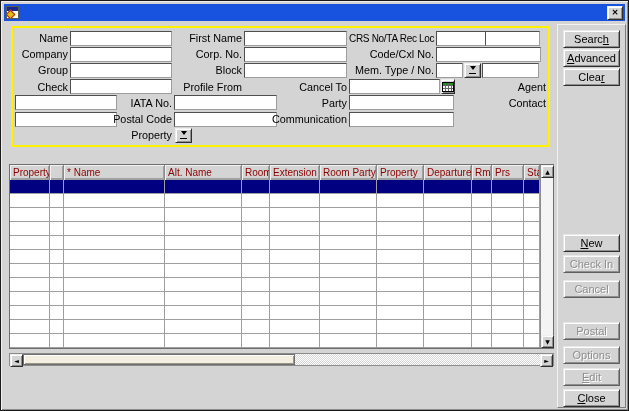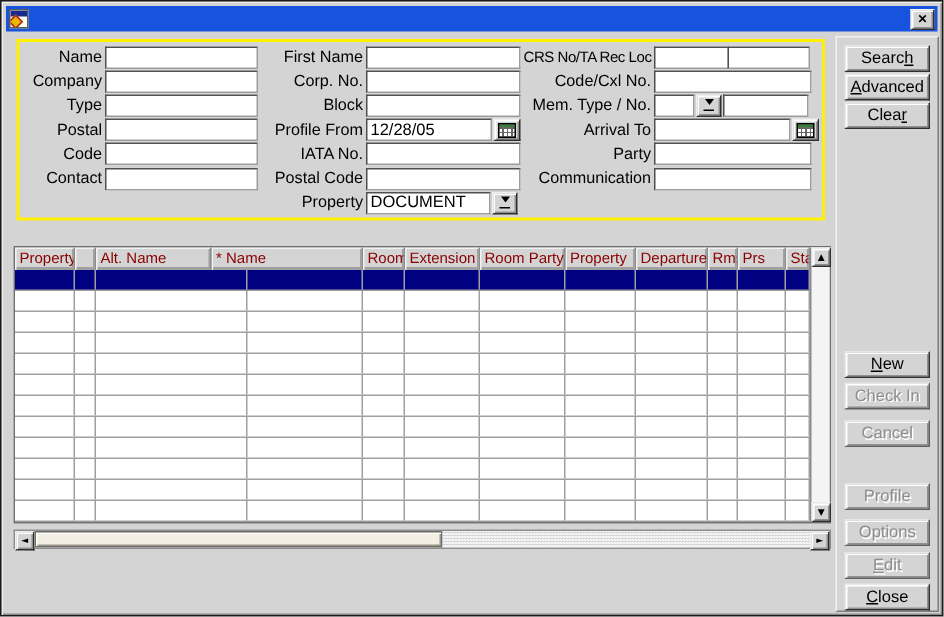--- a/index.html
+++ b/index.html
@@ -172,58 +172,52 @@
         </div>
       <div class="lbl">Corp. No.</div>
       <div class="cell">
           <input class="tf w2" style="">
         </div>
       <div class="lbl">Code/Cxl No.</div>
       <div class="cell">
           <input class="tf w3" style="">
         </div>
 
-      <div class="lbl">Type</div>
+      <div class="lbl">Group</div>
       <div class="cell">
           <input class="tf w1" style="">
         </div>
       <div class="lbl">Block</div>
       <div class="cell">
           <input class="tf w2" style="">
         </div>
       <div class="lbl">Mem. Type / No.</div>
       <div class="cell">
         <input class="tf memf1" style="">
         <button class="mini-btn">
           <span class="dd-arrow"></span>
           <span class="dd-line"></span>
         </button>
         <input class="tf memf2" style="">
       </div>
 
-      <div class="lbl">Postal</div>
+      <div class="lbl">Check</div>
       <div class="cell">
           <input class="tf w1" style="">
         </div>
       <div class="lbl">Profile From</div>
-      <div class="cell">
-        <input class="tf combof" value="12/28/05" style="">
-        <button class="mini-btn cal-btn">
-          <span class="cal-glyph"></span>
-        </button>
-      </div>
-      <div class="lbl">Arrival To</div>
+      <div class="lbl">Cancel To</div>
       <div class="cell">
         <input class="tf combof2" style="">
         <button class="mini-btn cal-btn">
           <span class="cal-glyph"></span>
         </button>
       </div>
 
-      <div class="lbl">Code</div>
+      <div class="lbl">Agent</div>
       <div class="cell">
           <input class="tf w1" style="">
         </div>
       <div class="lbl">IATA No.</div>
       <div class="cell">
           <input class="tf w2" style="">
         </div>
       <div class="lbl">Party</div>
       <div class="cell">
           <input class="tf w3" style="">
@@ -239,38 +233,37 @@
         </div>
       <div class="lbl">Communication</div>
       <div class="cell">
           <input class="tf w3" style="">
         </div>
 
       <div></div>
       <div></div>
       <div class="lbl">Property</div>
       <div class="cell">
-        <input class="tf propf" value="DOCUMENT" style="">
         <button class="mini-btn">
           <span class="dd-arrow"></span>
           <span class="dd-line"></span>
         </button>
       </div>
       <div></div>
 
     </div>
   </div>
 
   <div class="grid-area">
     <div class="grid-cols">
       <div class="thead">
           <div class="th" style="width: 40px;">Property</div>
           <div class="th" style="width: 14px;"></div>
+          <div class="th" style="width: 101px;">* Name</div>
           <div class="th" style="width: 77px;">Alt. Name</div>
-          <div class="th" style="width: 101px;">* Name</div>
           <div class="th" style="width: 28px;">Room</div>
           <div class="th" style="width: 50px;">Extension</div>
           <div class="th" style="width: 57px;">Room Party</div>
           <div class="th" style="width: 47px;">Property</div>
           <div class="th" style="width: 48px;">Departure</div>
           <div class="th" style="width: 20px;">Rms</div>
           <div class="th" style="width: 32px;">Prs</div>
           <div class="th flex">Sta</div>
         </div>
       <div>
@@ -489,21 +482,21 @@
         <span>ew</span>
     </button>
     <button class="btn disabled" style="top:230px">
       <span>Check In</span>
     </button>
     <button class="btn disabled" style="top:255px">
       <span>Cancel</span>
     </button>
 
     <button class="btn disabled" style="top:297px">
-      <span>Profile</span>
+      <span>Postal</span>
     </button>
     <button class="btn disabled" style="top:321px">
       <span>Options</span>
     </button>
     <button class="btn disabled" style="top:343px">
       <span></span>
         <span class="key">E</span>
         <span>dit</span>
     </button>
     <button class="btn" style="top:364px">

